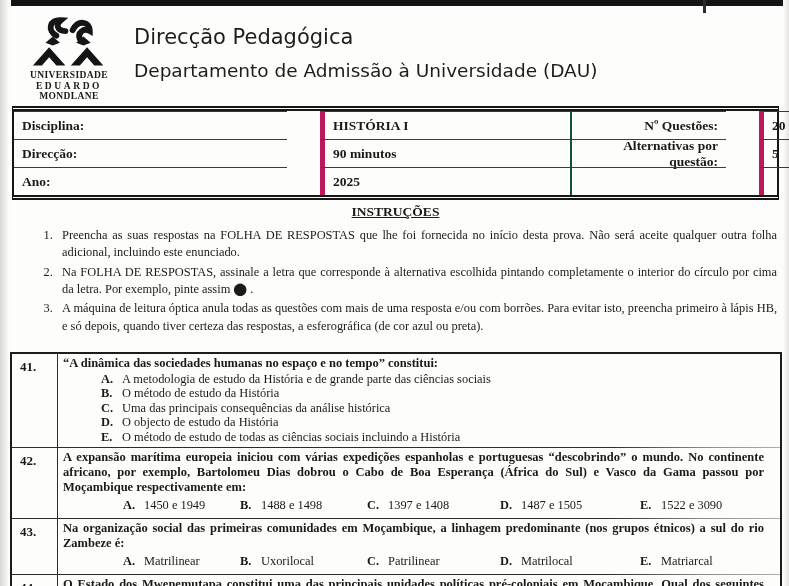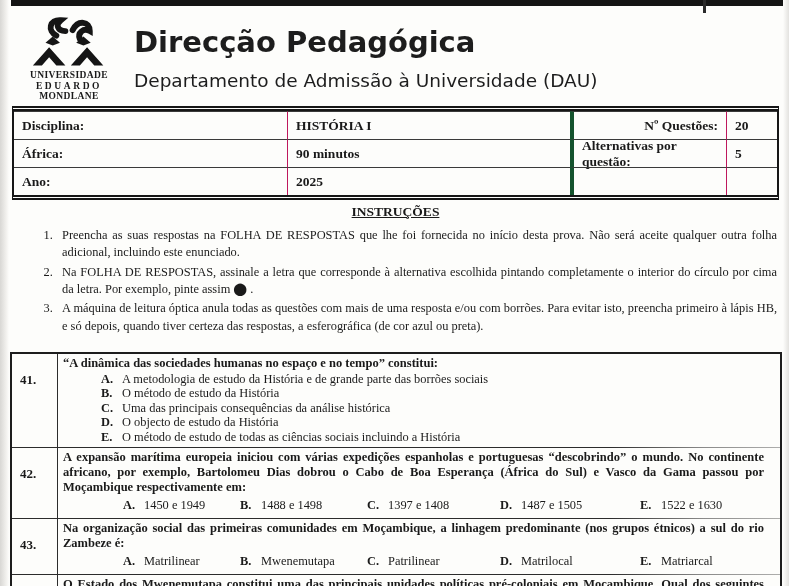--- a/index.html
+++ b/index.html
@@ -20,43 +20,43 @@
   .paper-right-edge { position:absolute; right:0; top:0; width:6px; height:100%;
     background:linear-gradient(to left,#e3e2df,#fdfdfb); }
 
   
   .header { position:absolute; left:18px; top:11px; display:flex; align-items:flex-start; }
   .logo { width:102px; text-align:center; }
   .logo svg { display:block; margin:2px auto 0; }
   .logo-org { font-weight:bold; font-size:9.5px; line-height:1.12; letter-spacing:.4px; margin-top:1px; }
   .logo-org .org-line-1 { letter-spacing:2.6px; }
   .header-titles { margin-left:14px; padding-top:14px; font-family:"DejaVu Sans", sans-serif; color:#1d1d1d; }
-  .title1 { font-size:29px;font-weight:bold; }
+  .title1 { font-size:21px; }
   .title2 { font-size:18.5px; margin-top:11px; white-space:nowrap; }
 
   
   .info-table { position:absolute; left:12px; top:106px; width:767px;
     border:2px solid #161616; border-top:5px double #161616; border-bottom:5px double #161616;
     display:grid; grid-template-columns:273px 283px 156px 1fr; }
   .it-cell { height:28px; font-weight:bold; font-size:13.5px; display:flex; align-items:center;
     padding:12px 8px; border-top:1px solid #3a3a3a; }
-  .it-c2, .it-c4 { border-left:1px solid #be185d; }
-  .it-c3 { border-left:4px solid #14532d; justify-content:flex-end; }
+  .it-c2, .it-c4 { border-left:5px solid #be185d;margin-left:33px; }
+  .it-c3 { border-left:2px solid #14532d; justify-content:flex-end; text-align:right; }
 
   
   .instructions { position:absolute; left:14px; top:204px; width:763px; }
   .instructions-title { text-align:center; font-weight:bold; font-size:13.5px; text-decoration:underline; }
   .instructions ol { margin:7px 0 0 26px; padding-left:16px; }
   .instructions li { font-size:12.4px; line-height:1.4; text-align:justify; padding-left:6px; margin-bottom:2px; }
 
   
   .q-table { position:absolute; left:10px; top:352px; width:772px; border:2px solid #1d1d1d; border-bottom:none; background:transparent; }
   .q-row { display:grid; grid-template-columns:46px 1fr; border-bottom:1px solid #2c2c2c; }
   .q-row.q-last { border-bottom:none; }
-  .q-num { border-right:1px solid #2c2c2c; font-weight:bold; font-size:13px; padding:18px 0 0 8px; }
+  .q-num { border-right:1px solid #2c2c2c; font-weight:bold; font-size:13px; padding:5px 0 0 8px; }
   .q-body { position:relative; padding:2px 16px 3px 5px; }
   .q-stem { font-weight:bold; font-size:12.5px; line-height:1.22; text-align:justify; }
   .opt .lbl { font-weight:bold; display:inline-block; min-width:21px; }
   .opt { font-size:12.4px; }
   .opts-stacked { margin-top:1px; }
   .opts-stacked .opt { display:block; padding-left:38px; line-height:14.4px; white-space:nowrap; }
   .opts-inline { position:relative; height:17px; margin-top:3px; }
   .opts-inline .opt, .opts-partial .opt { position:absolute; top:0; white-space:nowrap; }
   .opts-inline .opt:nth-child(1){ left:60px; }
   .opts-inline .opt:nth-child(2){ left:177px; }
@@ -105,21 +105,21 @@
       <div class="title1">Direcção Pedagógica</div>
       <div class="title2">Departamento de Admissão à Universidade (DAU)</div>
     </div>
   </div>
 
   <div class="info-table" id="info-table">
       <div class="it-cell it-c1 it-row1">Disciplina:</div>
       <div class="it-cell it-c2 it-row1">HISTÓRIA I</div>
       <div class="it-cell it-c3 it-row1">Nº Questões:</div>
       <div class="it-cell it-c4 it-row1">20</div>
-      <div class="it-cell it-c1 ">África:</div>
+      <div class="it-cell it-c1 ">Direcção:</div>
       <div class="it-cell it-c2 ">90 minutos</div>
       <div class="it-cell it-c3 ">Alternativas por questão:</div>
       <div class="it-cell it-c4 ">5</div>
       <div class="it-cell it-c1 ">Ano:</div>
       <div class="it-cell it-c2 ">2025</div>
       <div class="it-cell it-c3 "></div>
       <div class="it-cell it-c4 "></div>
     </div>
 
   <div class="instructions">
@@ -131,48 +131,48 @@
       </ol>
   </div>
 
   <div class="q-table" id="q-table">
     <div class="scan-fade-overlay"></div>
   <div class="q-row q-row-41">
         <div class="q-num">41.</div>
         <div class="q-body">
           <div class="q-stem">“A dinâmica das sociedades humanas no espaço e no tempo” constitui:</div>
           <div class="opts-stacked">
-            <span class="opt"><span class="lbl">A.</span><span class="txt">A metodologia de estudo da História e de grande parte das borrões sociais</span></span>
+            <span class="opt"><span class="lbl">A.</span><span class="txt">A metodologia de estudo da História e de grande parte das ciências sociais</span></span>
             <span class="opt"><span class="lbl">B.</span><span class="txt">O método de estudo da História</span></span>
             <span class="opt"><span class="lbl">C.</span><span class="txt">Uma das principais consequências da análise histórica</span></span>
             <span class="opt"><span class="lbl">D.</span><span class="txt">O objecto de estudo da História</span></span>
             <span class="opt"><span class="lbl">E.</span><span class="txt">O método de estudo de todas as ciências sociais incluindo a História</span></span>
           </div>
         </div>
       </div>
       <div class="q-row q-row-42">
         <div class="q-num">42.</div>
         <div class="q-body">
           <div class="q-stem">A expansão marítima europeia iniciou com várias expedições espanholas e portuguesas “descobrindo” o mundo. No continente africano, por exemplo, Bartolomeu Dias dobrou o Cabo de Boa Esperança (África do Sul) e Vasco da Gama passou por Moçambique respectivamente em:</div>
           <div class="opts-inline">
             <span class="opt"><span class="lbl">A.</span><span class="txt">1450 e 1949</span></span>
             <span class="opt"><span class="lbl">B.</span><span class="txt">1488 e 1498</span></span>
             <span class="opt"><span class="lbl">C.</span><span class="txt">1397 e 1408</span></span>
             <span class="opt"><span class="lbl">D.</span><span class="txt">1487 e 1505</span></span>
-            <span class="opt"><span class="lbl">E.</span><span class="txt">1522 e 1630</span></span>
+            <span class="opt"><span class="lbl">E.</span><span class="txt">1522 e 3090</span></span>
           </div>
         </div>
       </div>
       <div class="q-row q-row-43">
         <div class="q-num">43.</div>
         <div class="q-body">
           <div class="q-stem">Na organização social das primeiras comunidades em Moçambique, a linhagem predominante (nos grupos étnicos) a sul do rio Zambeze é:</div>
           <div class="opts-inline">
             <span class="opt"><span class="lbl">A.</span><span class="txt">Matrilinear</span></span>
-            <span class="opt"><span class="lbl">B.</span><span class="txt">Mwenemutapa</span></span>
+            <span class="opt"><span class="lbl">B.</span><span class="txt">Uxorilocal</span></span>
             <span class="opt"><span class="lbl">C.</span><span class="txt">Patrilinear</span></span>
             <span class="opt"><span class="lbl">D.</span><span class="txt">Matrilocal</span></span>
             <span class="opt"><span class="lbl">E.</span><span class="txt">Matriarcal</span></span>
           </div>
         </div>
       </div>
       <div class="q-row q-row-44 q-last">
         <div class="q-num">44.</div>
         <div class="q-body">
           <div class="q-stem">O Estado dos Mwenemutapa constitui uma das principais unidades políticas pré-coloniais em Moçambique. Qual dos seguintes Estados não era satélite (vassalo) dos Mwenemutapa?</div>

